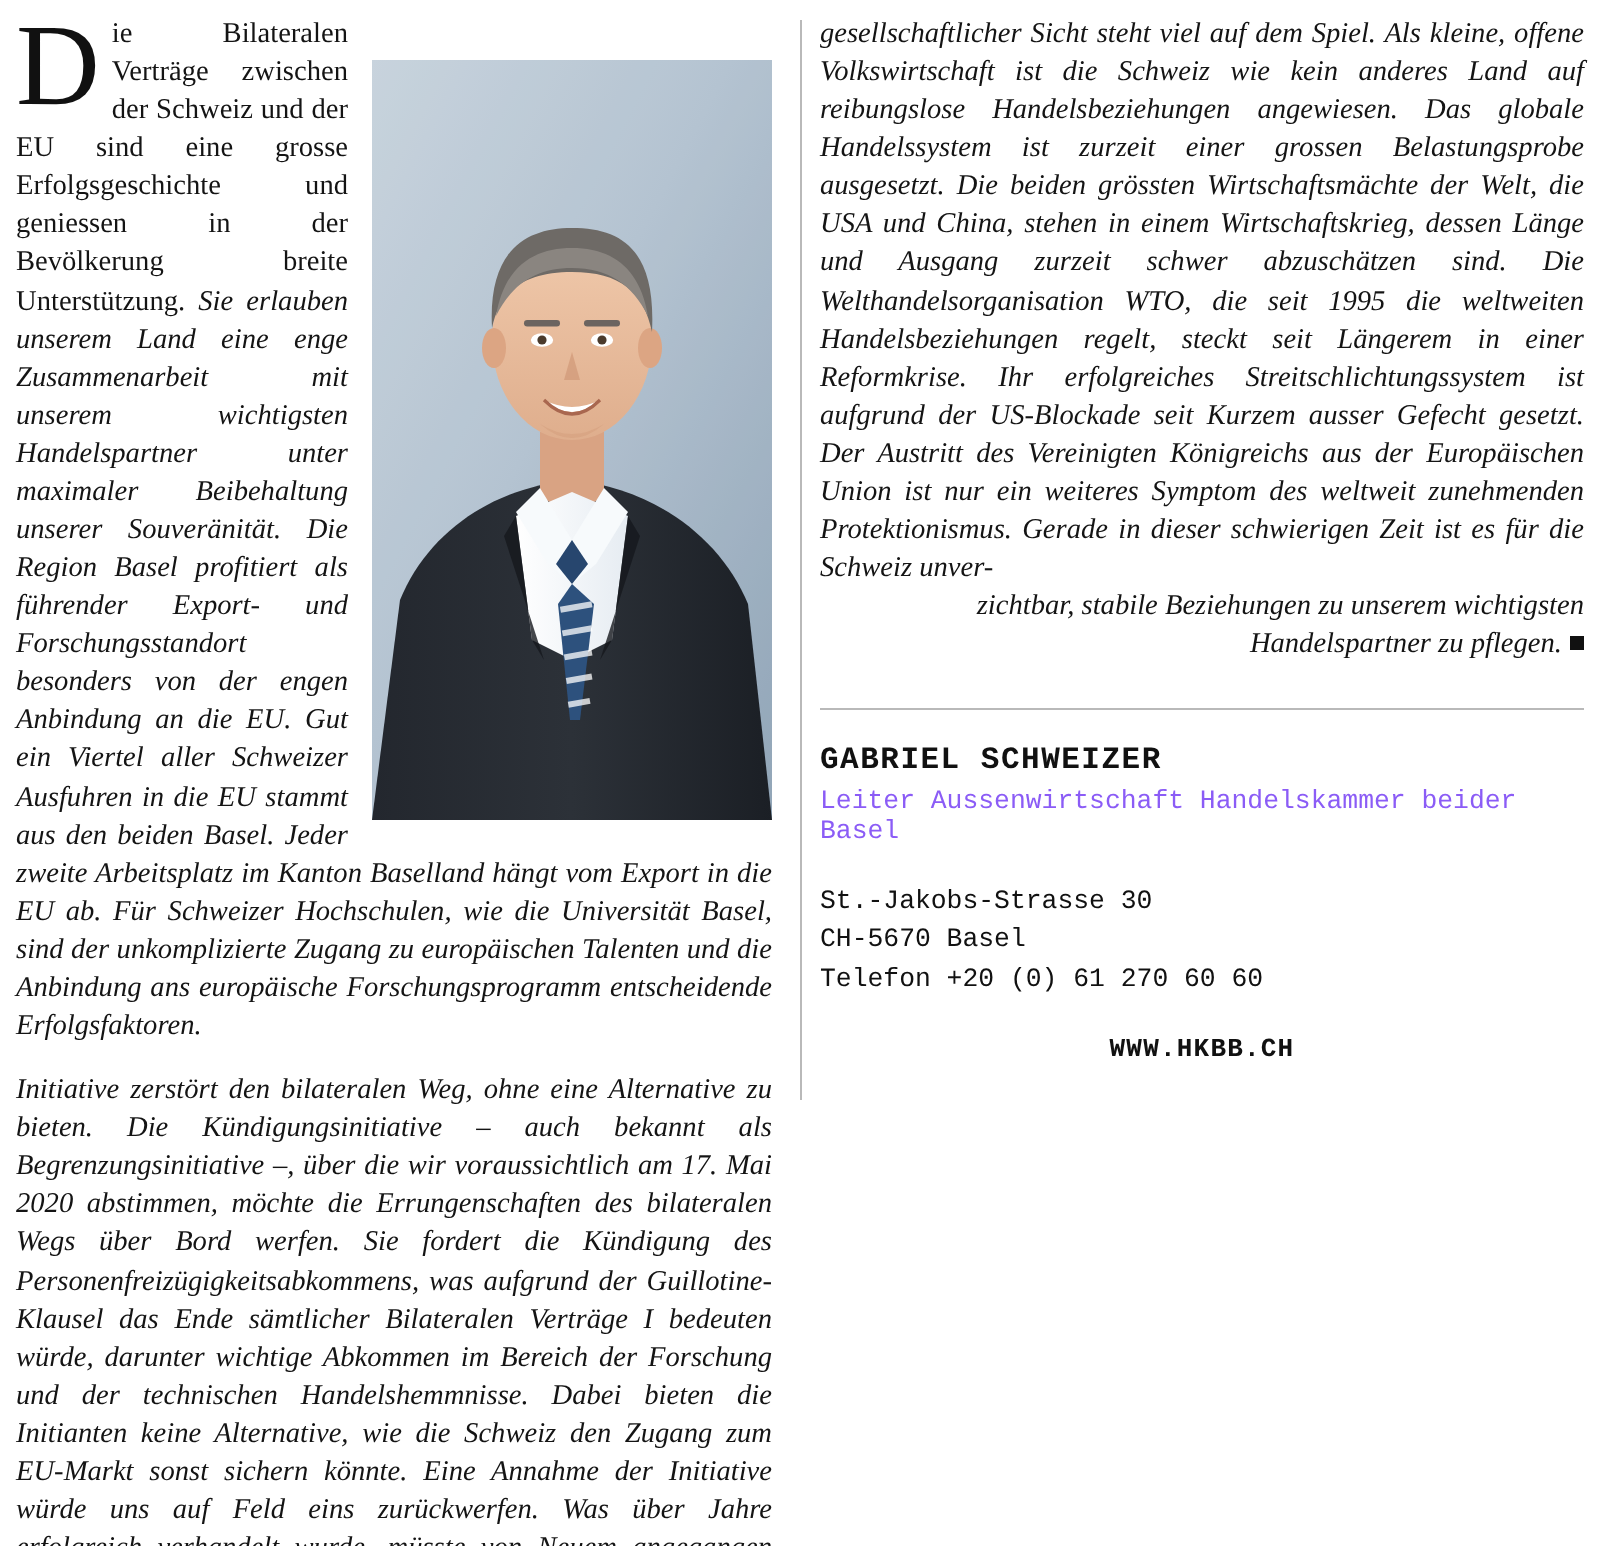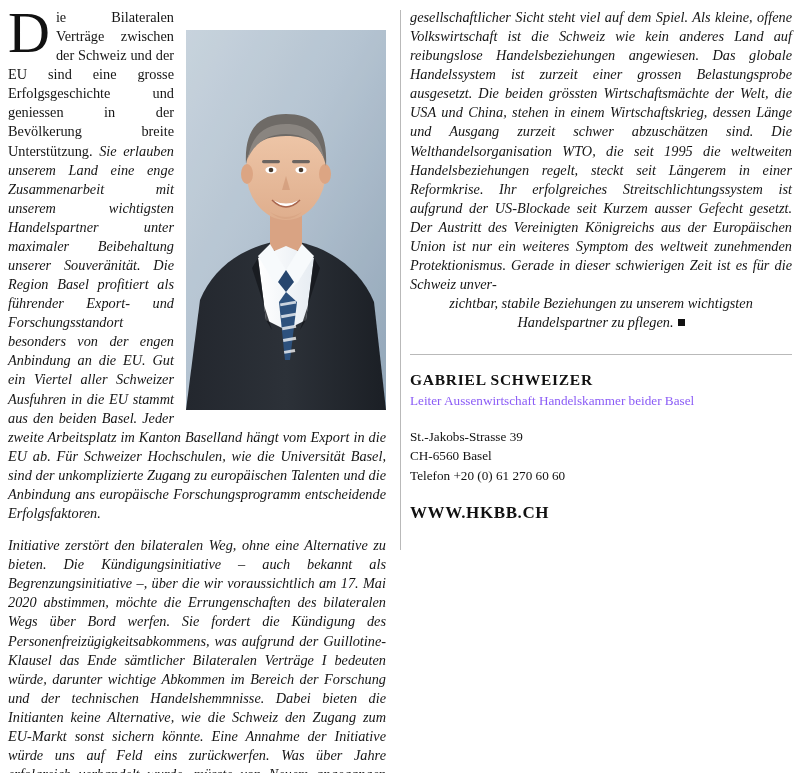--- a/index.html
+++ b/index.html
@@ -46,21 +46,21 @@
   
   .bodytext {
     font-family: "Liberation Serif", serif;
     font-style: italic;
     font-size: 14.3px;
     line-height: 1.335;
     text-align: justify;
     color: #141414;
     margin: 0;
   }
-  .bodytext.nojust { text-align: center; }
+  .bodytext.nojust { text-align: right; }
 
   
   .dropcap-para {
     position: relative;
   }
   .dropcap {
     float: left;
     font-family: "Liberation Serif", serif;
     font-style: normal;
     font-size: 58px;
@@ -91,21 +91,21 @@
     width: 7px;
     height: 7px;
     background: #111;
     margin-left: 4px;
     vertical-align: 1px;
   }
 
   
   .contact {
     margin-top: 22px;
-    font-family: Liberation Serif, serif;
+    font-family: Liberation Mono, monospace;
     font-style: normal;
     color: #111;
   }
   .contact .rule {
     width: 100%;
     height: 1px;
     background: #b9b9b9;
     margin-bottom: 16px;
   }
   .contact .name {
@@ -118,24 +118,25 @@
     font-size: 13.2px;
     margin: 0 0 18px 0;
     color: #8b5cf6;
   }
   .contact .addr {
     font-size: 13.2px;
     line-height: 1.45;
     margin: 0 0 18px 0;
   }
   .contact .web {
-    font-size: 17px;
+    font-size: 13px;
     font-weight: 700;
     letter-spacing: 0.6px;
     margin: 0;
+    text-align: center;
   }
 </style>
 </head>
 <body>
 
 <div class="page">
   <div class="cols">
 
     <div class="col-left">
 
@@ -225,21 +226,21 @@
 
       <p class="bodytext">gesellschaftlicher Sicht steht viel auf dem Spiel. Als kleine, offene Volkswirtschaft ist die Schweiz wie kein anderes Land auf reibungslose Handelsbeziehungen angewiesen. Das globale Handelssystem ist zurzeit einer grossen Belastungsprobe ausgesetzt. Die beiden grössten Wirtschaftsmächte der Welt, die USA und China, stehen in einem Wirtschaftskrieg, dessen Länge und Ausgang zurzeit schwer abzuschätzen sind. Die Welthandelsorganisation WTO, die seit 1995 die weltweiten Handelsbeziehungen regelt, steckt seit Längerem in einer Reformkrise. Ihr erfolgreiches Streitschlichtungssystem ist aufgrund der US-Blockade seit Kurzem ausser Gefecht gesetzt. Der Austritt des Vereinigten Königreichs aus der Europäischen Union ist nur ein weiteres Symptom des weltweit zunehmenden Protektionismus. Gerade in dieser schwierigen Zeit ist es für die Schweiz unver-</p>
 
       <p class="bodytext nojust"><span>zichtbar, stabile Beziehungen zu unserem wichtigsten Handelspartner zu pflegen.</span><span class="square-end"></span></p>
 
       <div class="contact">
         <div class="rule"></div>
         <p class="name">GABRIEL SCHWEIZER</p>
         <p class="role">Leiter Aussenwirtschaft Handelskammer beider Basel</p>
         <div class="addr">
-          <div>St.-Jakobs-Strasse 39</div>
-          <div>CH-6560 Basel</div>
+          <div>St.-Jakobs-Strasse 30</div>
+          <div>CH-5670 Basel</div>
           <div>Telefon +20 (0) 61 270 60 60</div>
         </div>
         <p class="web">WWW.HKBB.CH</p>
       </div>
     </div>
   </div>
 </div>
 
 </body></html>

